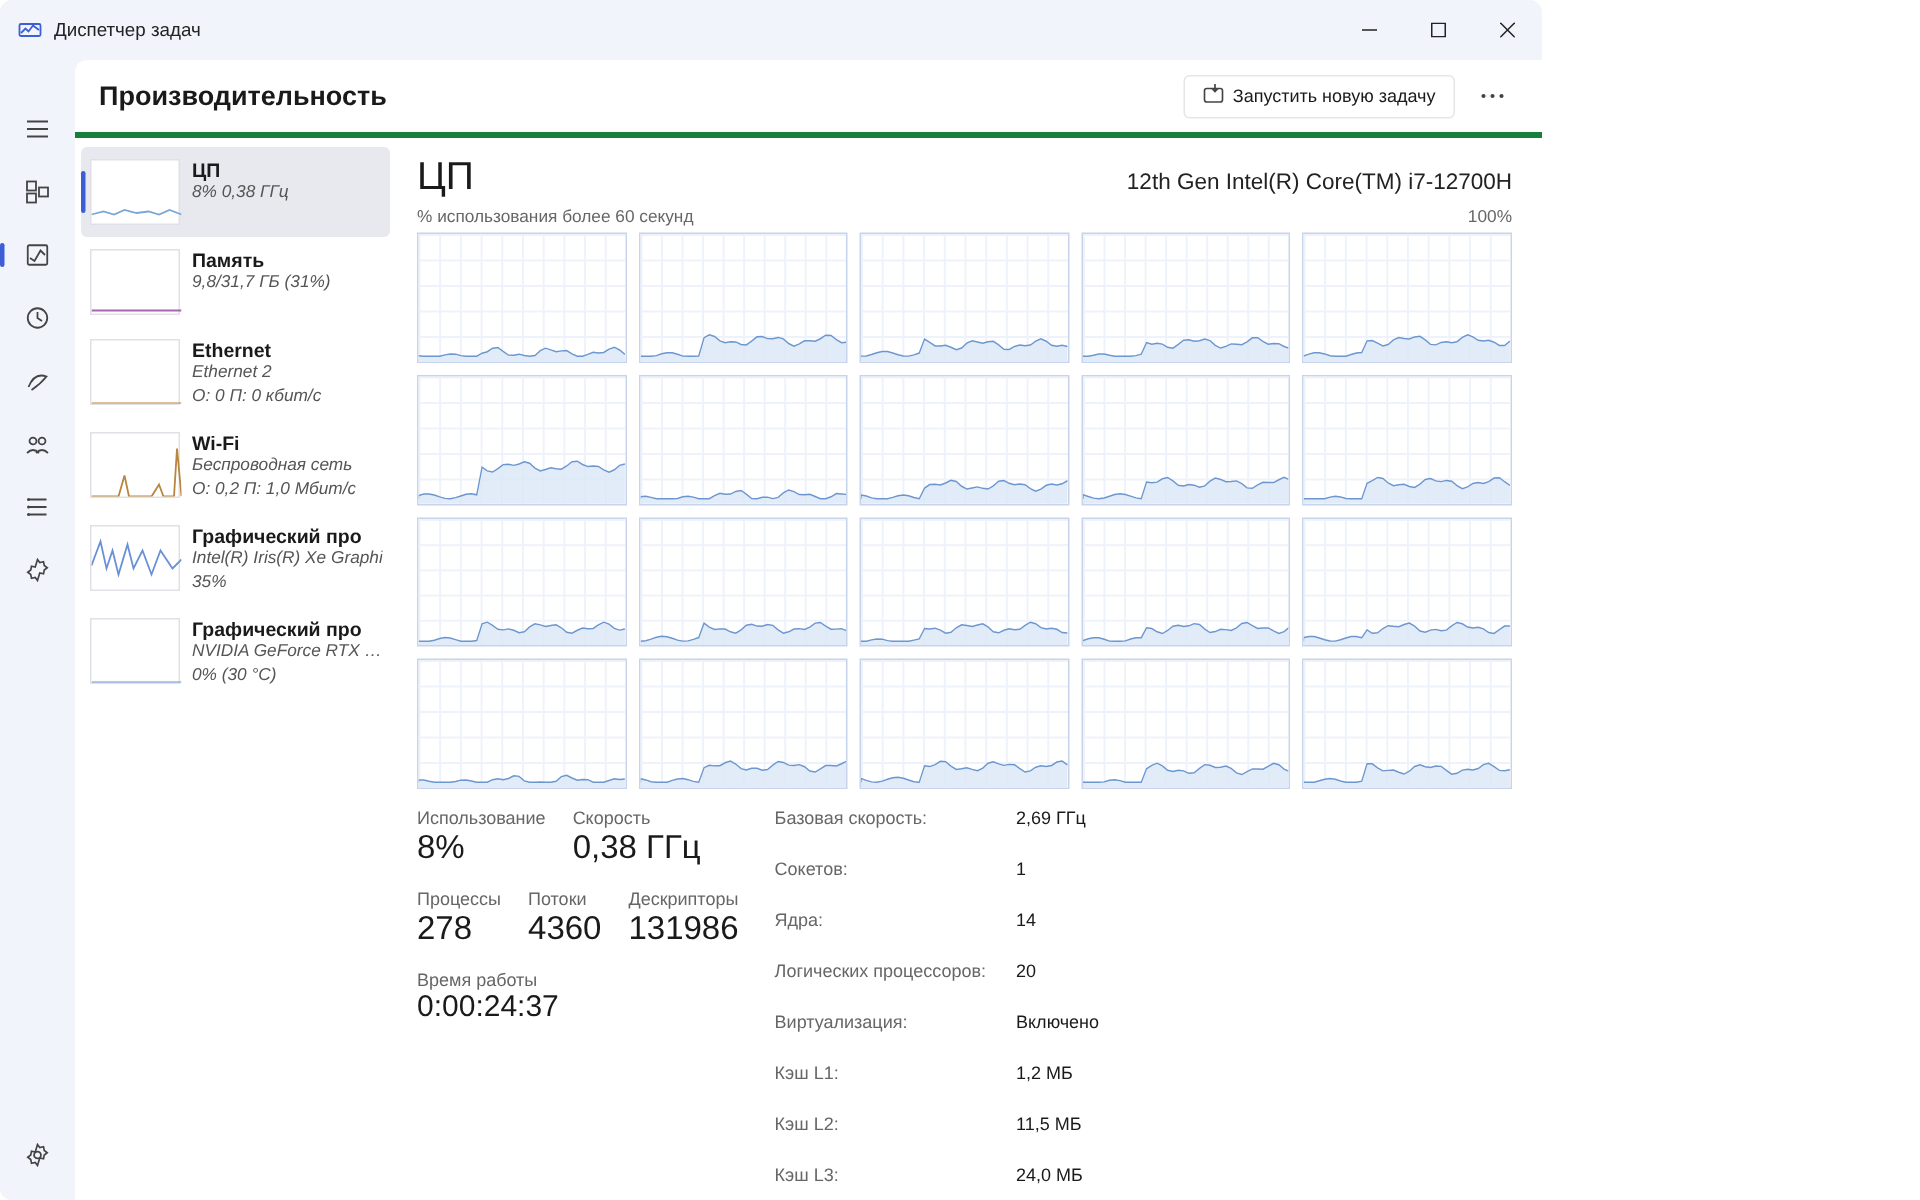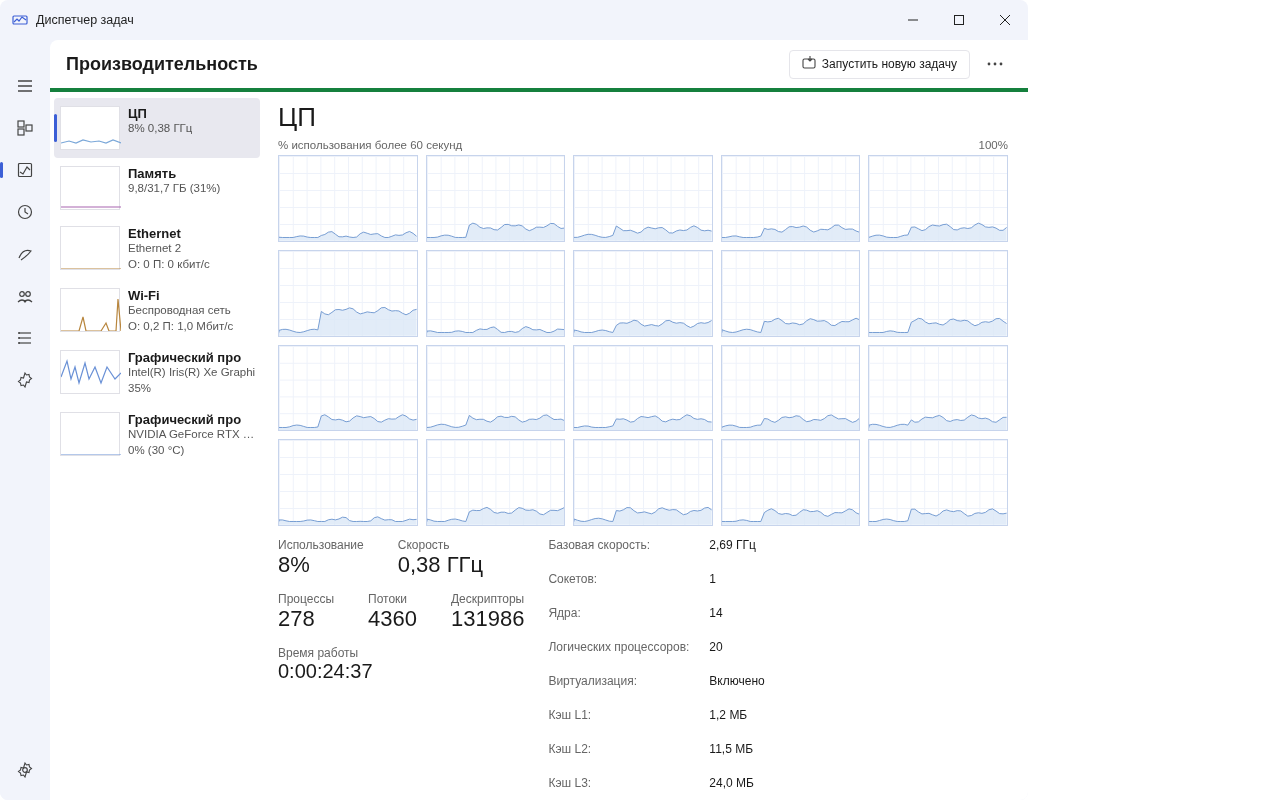--- a/index.html
+++ b/index.html
@@ -180,20 +180,21 @@
     max-width: 130px;
   }
   .perf-item .ptxt .pline {
     font-size: 11.5px;
     color: #555;
     line-height: 1.35;
     white-space: nowrap;
     overflow: hidden;
     text-overflow: ellipsis;
     max-width: 130px;
+    font-style: italic;
   }
 
   
   .detail {
     flex: 1;
     padding: 10px 20px 10px 14px;
     overflow: auto;
     display: flex;
     flex-direction: column;
   }
@@ -243,21 +244,21 @@
   .core svg { position:absolute; bottom:0; left:0; }
 
   .stats {
     display: flex;
     gap: 24px;
     font-size: 12px;
   }
   .stats .blk { display:flex; flex-direction:column; gap:4px; }
   .stats .lbl { color:#666; font-size:12px; }
   .stats .big2 { font-size:22px; font-weight:400; margin-bottom:10px;}
-  .stats .minirow { display:flex; gap:34px; }
+  .stats .minirow { display:flex; gap:18px; }
   .stats .kvtable { display:grid; grid-template-columns:auto auto; column-gap:28px; row-gap:3px;gap:20px; }
   .stats .kvtable .k { color:#666; }
   .ico16 { width:16px; height:16px; }
 </style>
 </head>
 <body>
 
 <div class="window">
   <div class="titlebar">
     <span>
@@ -447,20 +448,21 @@
          <div class="pname">Графический про</div>
          <div class="pline">NVIDIA GeForce RTX 307</div>
          <div class="pline">0%  (30 °C)</div>
        </div>
      </div>
           </div>
 
         <div class="detail">
           <div class="detail-top">
             <span class="big">ЦП</span>
+            <span class="cpu-name">12th Gen Intel(R) Core(TM) i7-12700H</span>
           </div>
           <div class="detail-row2">
             <span>% использования более 60 секунд</span>
             <span class="right">100%</span>
           </div>
 
           <div class="cpu-grid" id="cpu-grid">
               <div class="core">
         <div class="grid-lines"></div>
         <svg width="100%" height="100%" viewBox="0 0 190 104" preserveAspectRatio="none">

